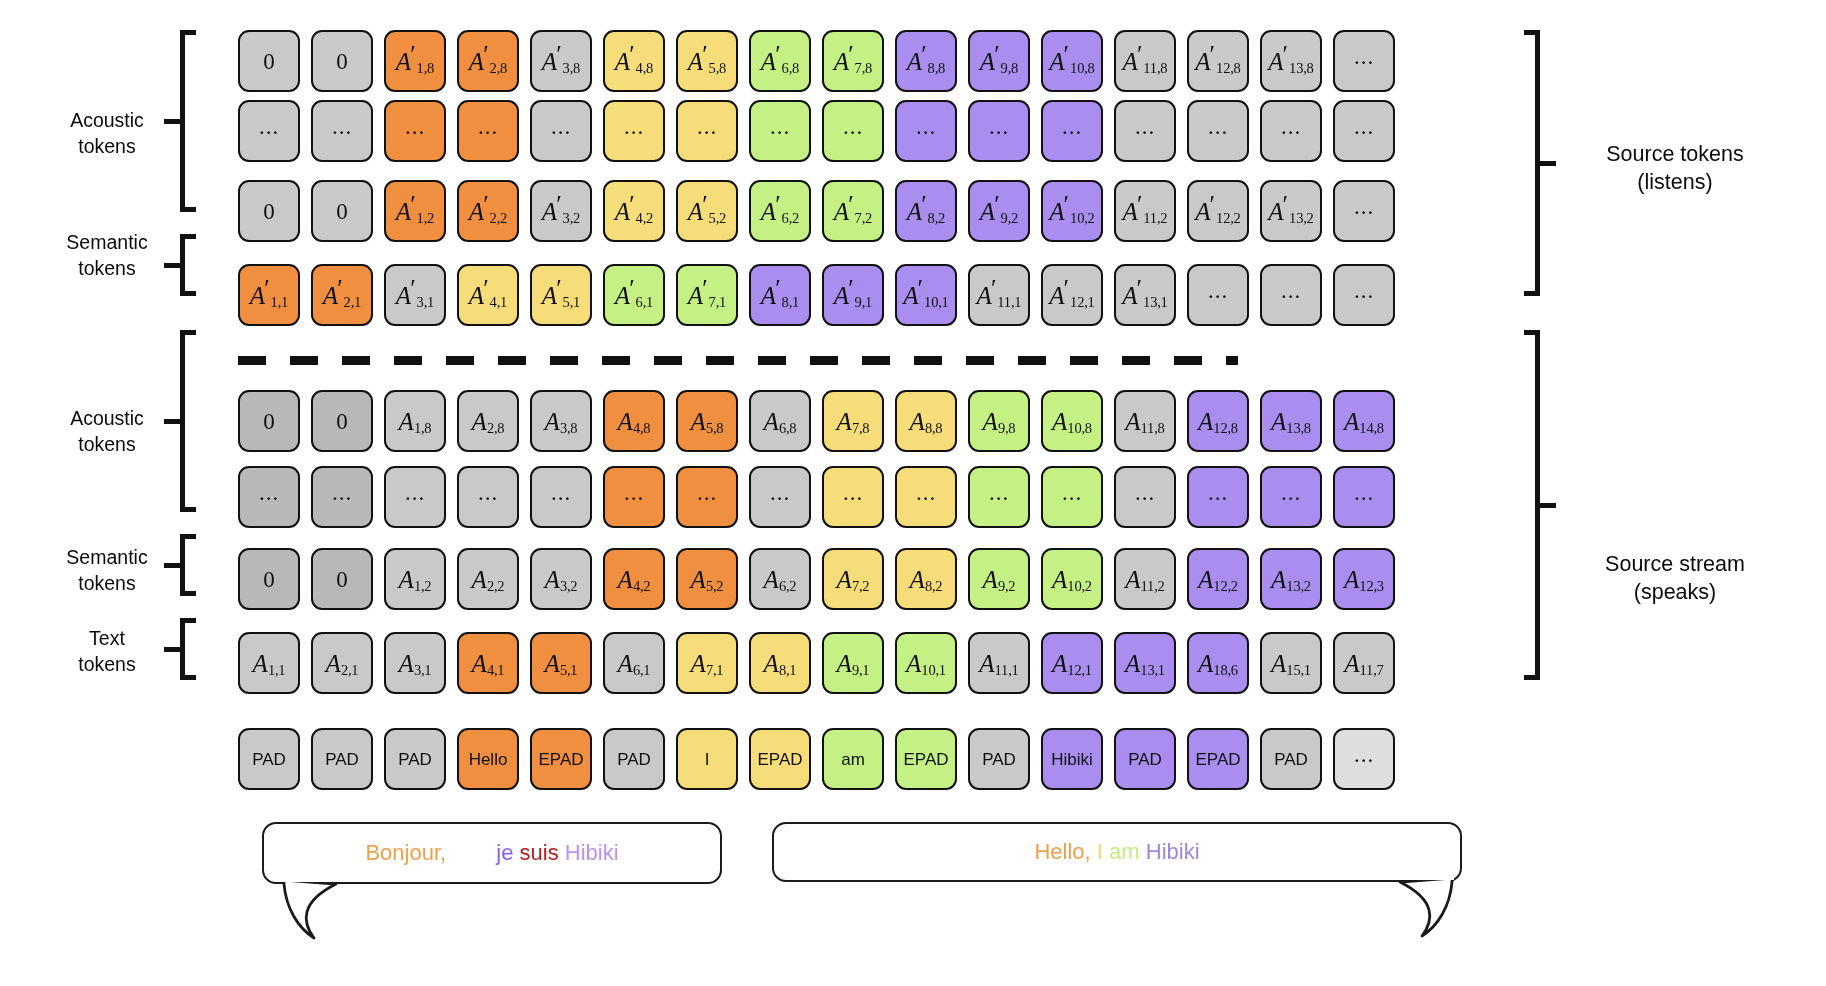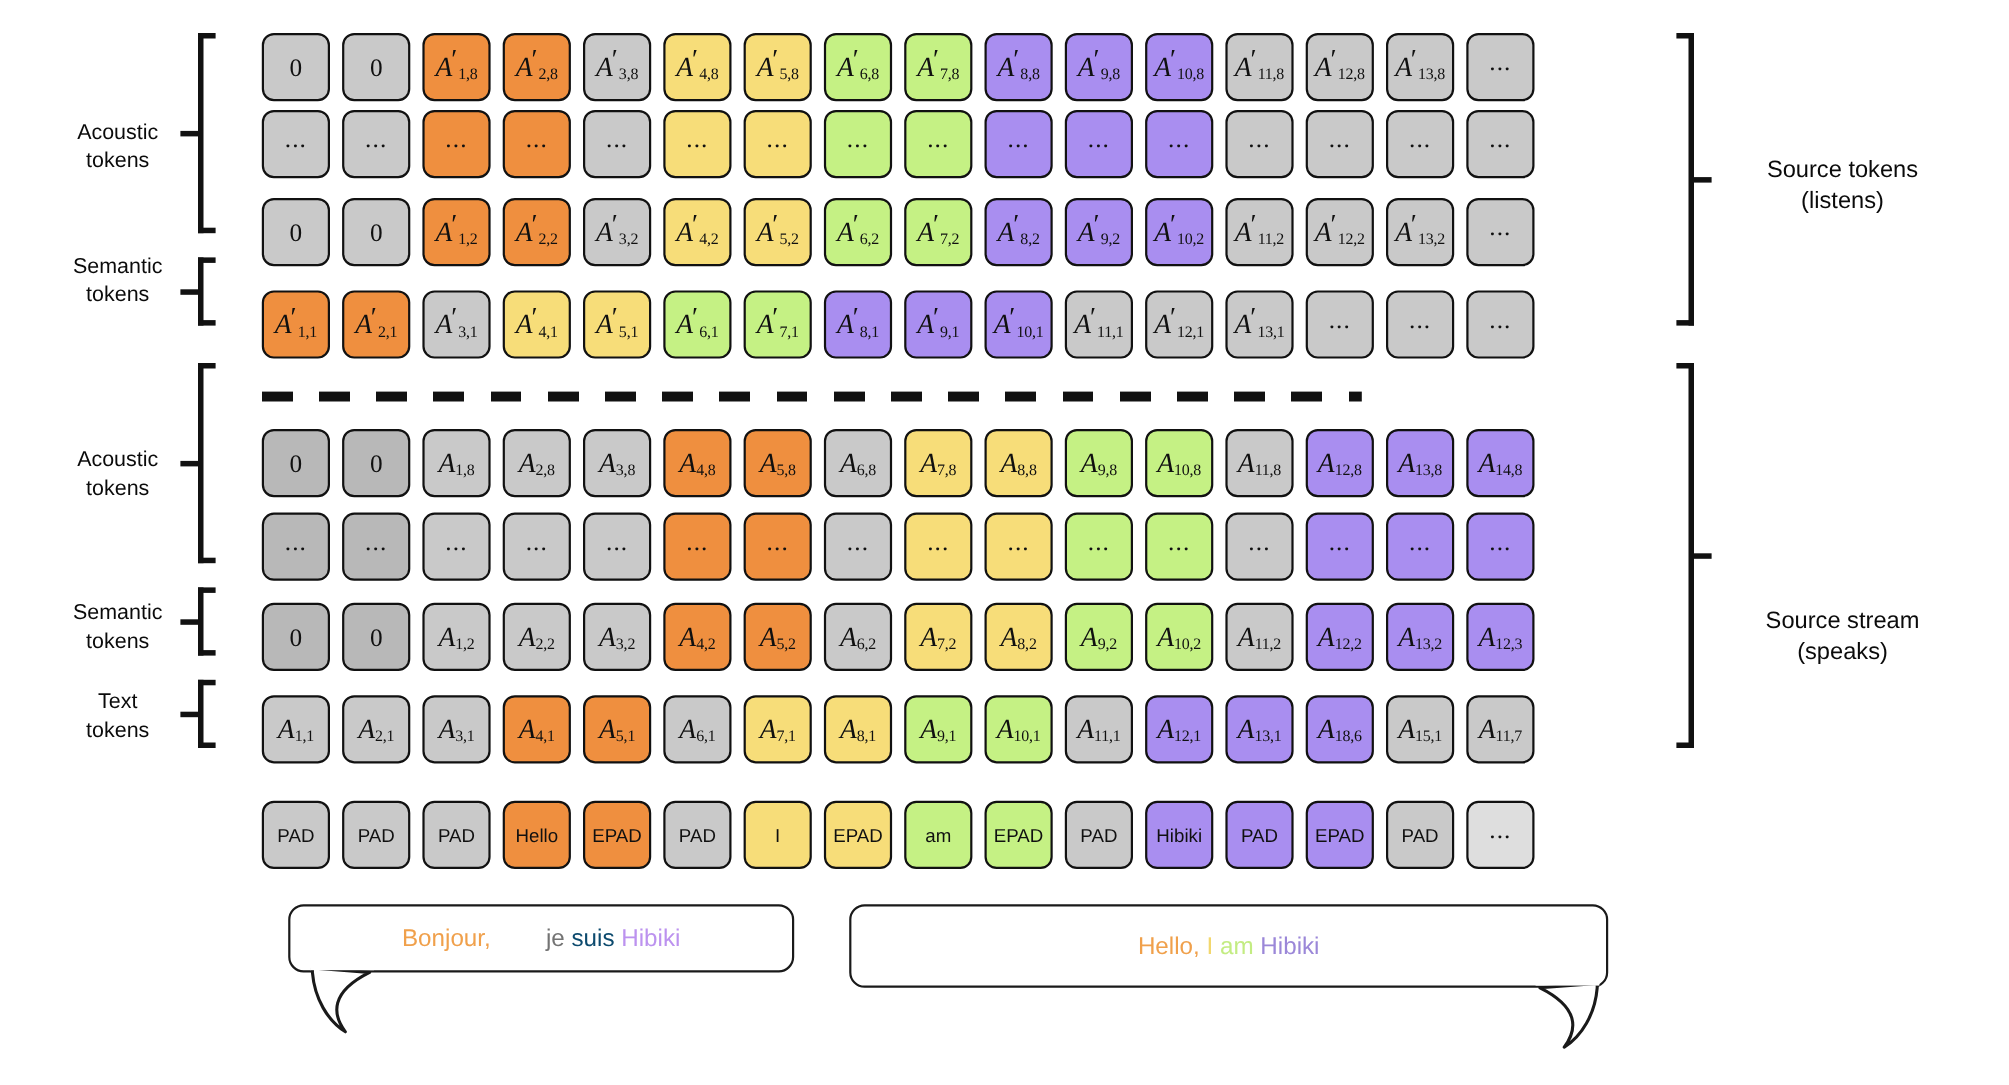--- a/index.html
+++ b/index.html
@@ -921,26 +921,26 @@
     <div class="cell text-cell" style="background: rgb(169, 142, 240);">Hibiki</div>
     <div class="cell text-cell" style="background: rgb(169, 142, 240);">PAD</div>
     <div class="cell text-cell" style="background: rgb(169, 142, 240);">EPAD</div>
     <div class="cell text-cell" style="background: rgb(201, 201, 201);">PAD</div>
     <div class="cell" style="background: rgb(222, 222, 222);">
       <span class="dots">...</span>
     </div>
   </div>
 
 <div class="bubble" style="left:262px; top:822px; width:460px; height:62px;">
-  <div class="bubble-text"><span style="color: rgb(240, 160, 75);">Bonjour,</span><span style="color: rgb(240, 160, 75);"> </span><span style="color: #737373; margin-left: 44px;">je</span><span style="color: rgb(242, 215, 110);"> </span><span style="color: #0c4a6e;">suis</span><span style="color: rgb(195, 236, 130);"> </span><span style="color: rgb(188, 146, 239);">Hibiki</span></div>
+  <div class="bubble-text"><span style="color: rgb(240, 160, 75);">Bonjour,</span><span style="color: rgb(240, 160, 75);"> </span><span style="color: #8b5cf6; margin-left: 44px;">je</span><span style="color: rgb(242, 215, 110);"> </span><span style="color: #b91c1c;">suis</span><span style="color: rgb(195, 236, 130);"> </span><span style="color: rgb(188, 146, 239);">Hibiki</span></div>
   <svg class="tail left" viewBox="0 0 70 60">
     <path d="M 2 -2 L 2 2 C 4 26 16 46 32 56 C 20 40 18 20 54 2 Z" fill="#fff" stroke="#1a1a1a" stroke-width="2.8" stroke-linejoin="round"></path>
     <rect x="0" y="-6" width="58" height="6" fill="#fff"></rect>
   </svg>
 </div>
 
-<div class="bubble" style="left:772px; top:822px; width:690px; height:76px;">
+<div class="bubble" style="left:772px; top:822px; width:690px; height:60px;">
   <div class="bubble-text"><span style="color: rgb(240, 160, 75);">Hello,</span><span style="color: rgb(240, 160, 75);"> </span><span style="color: rgb(242, 215, 110);">I</span><span style="color: rgb(242, 215, 110);"> </span><span style="color: rgb(195, 236, 130);">am</span><span style="color: rgb(195, 236, 130);"> </span><span style="color: rgb(155, 135, 216);">Hibiki</span></div>
   <svg class="tail right" viewBox="0 0 70 60" style="right:6px;">
     <path d="M 68 -2 L 68 2 C 66 26 54 46 38 56 C 50 40 52 20 16 2 Z" fill="#fff" stroke="#1a1a1a" stroke-width="2.8" stroke-linejoin="round"></path>
     <rect x="12" y="-6" width="58" height="6" fill="#fff"></rect>
   </svg>
 </div>
 
 </body></html>

